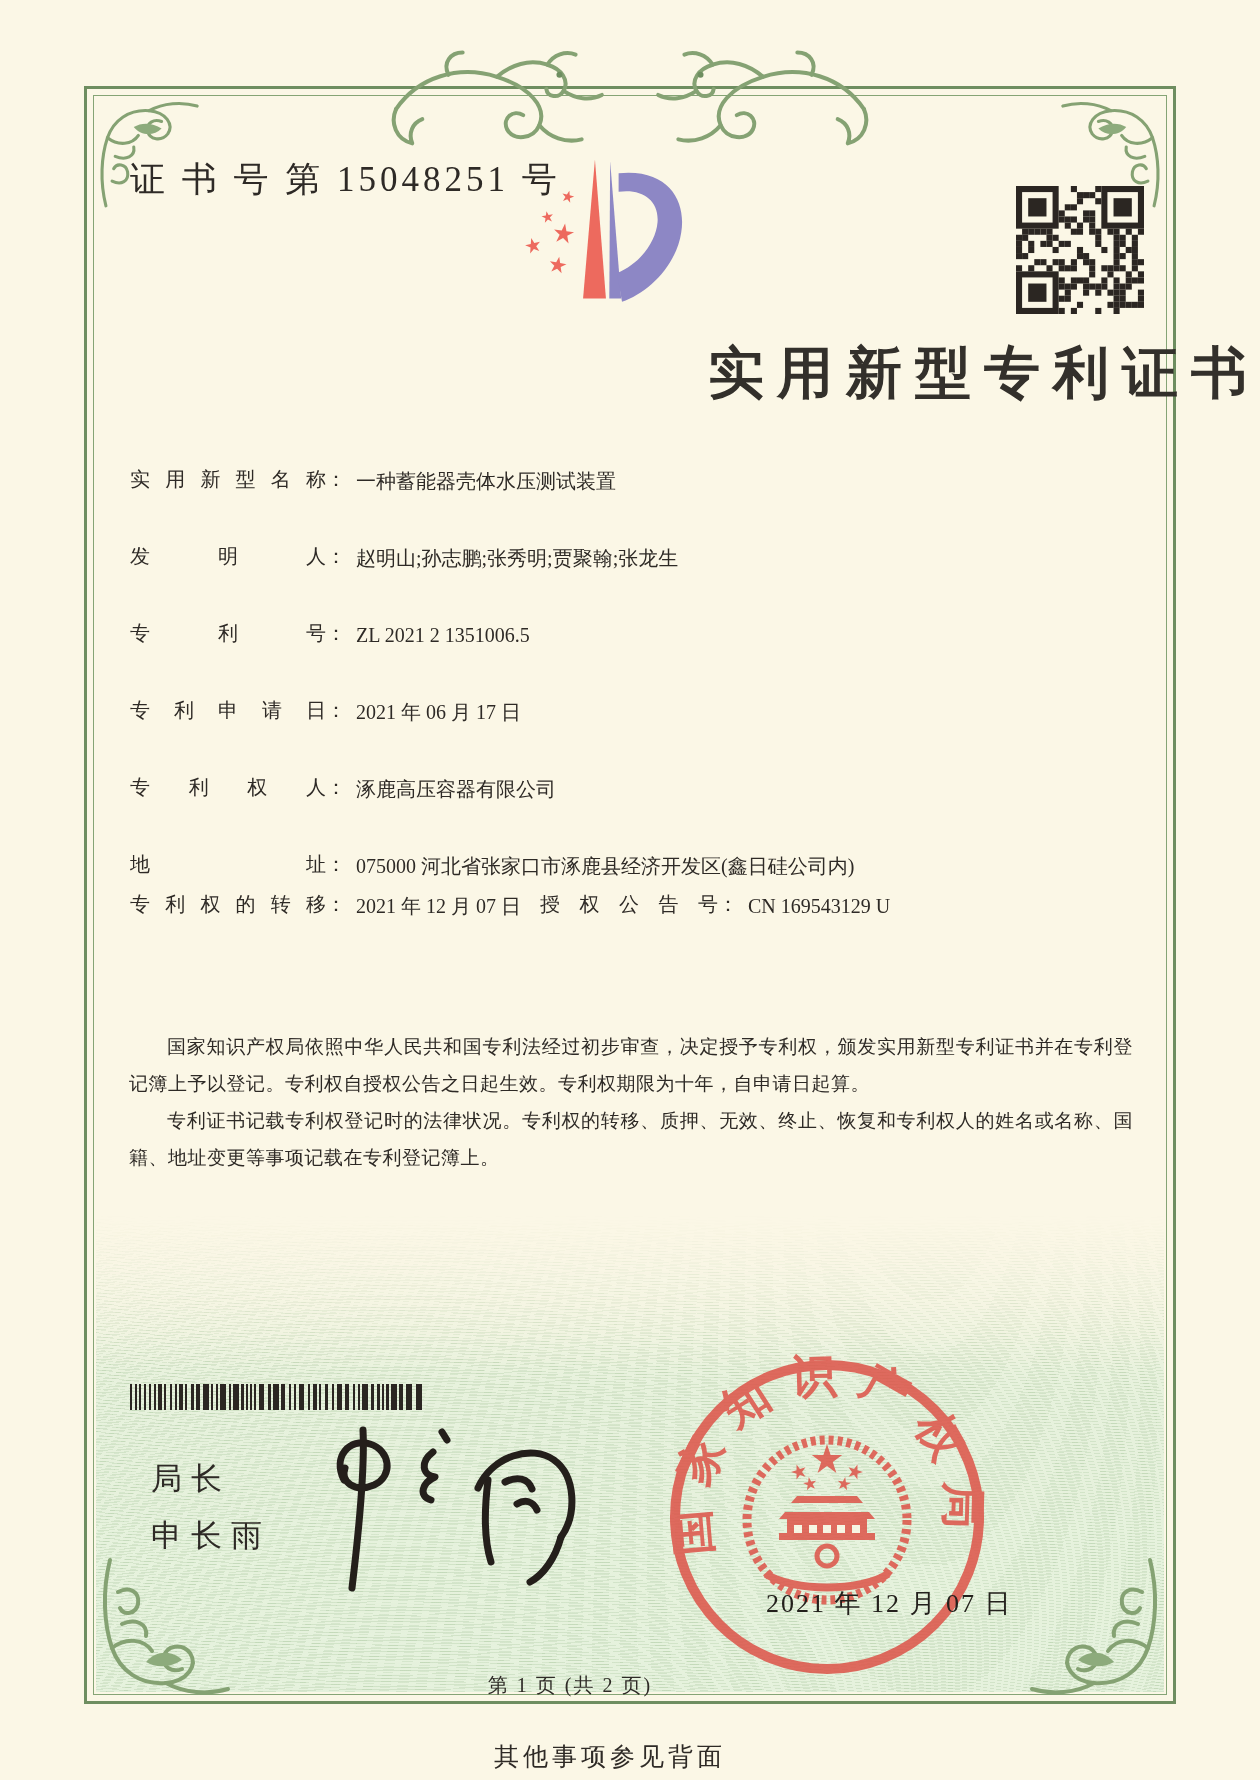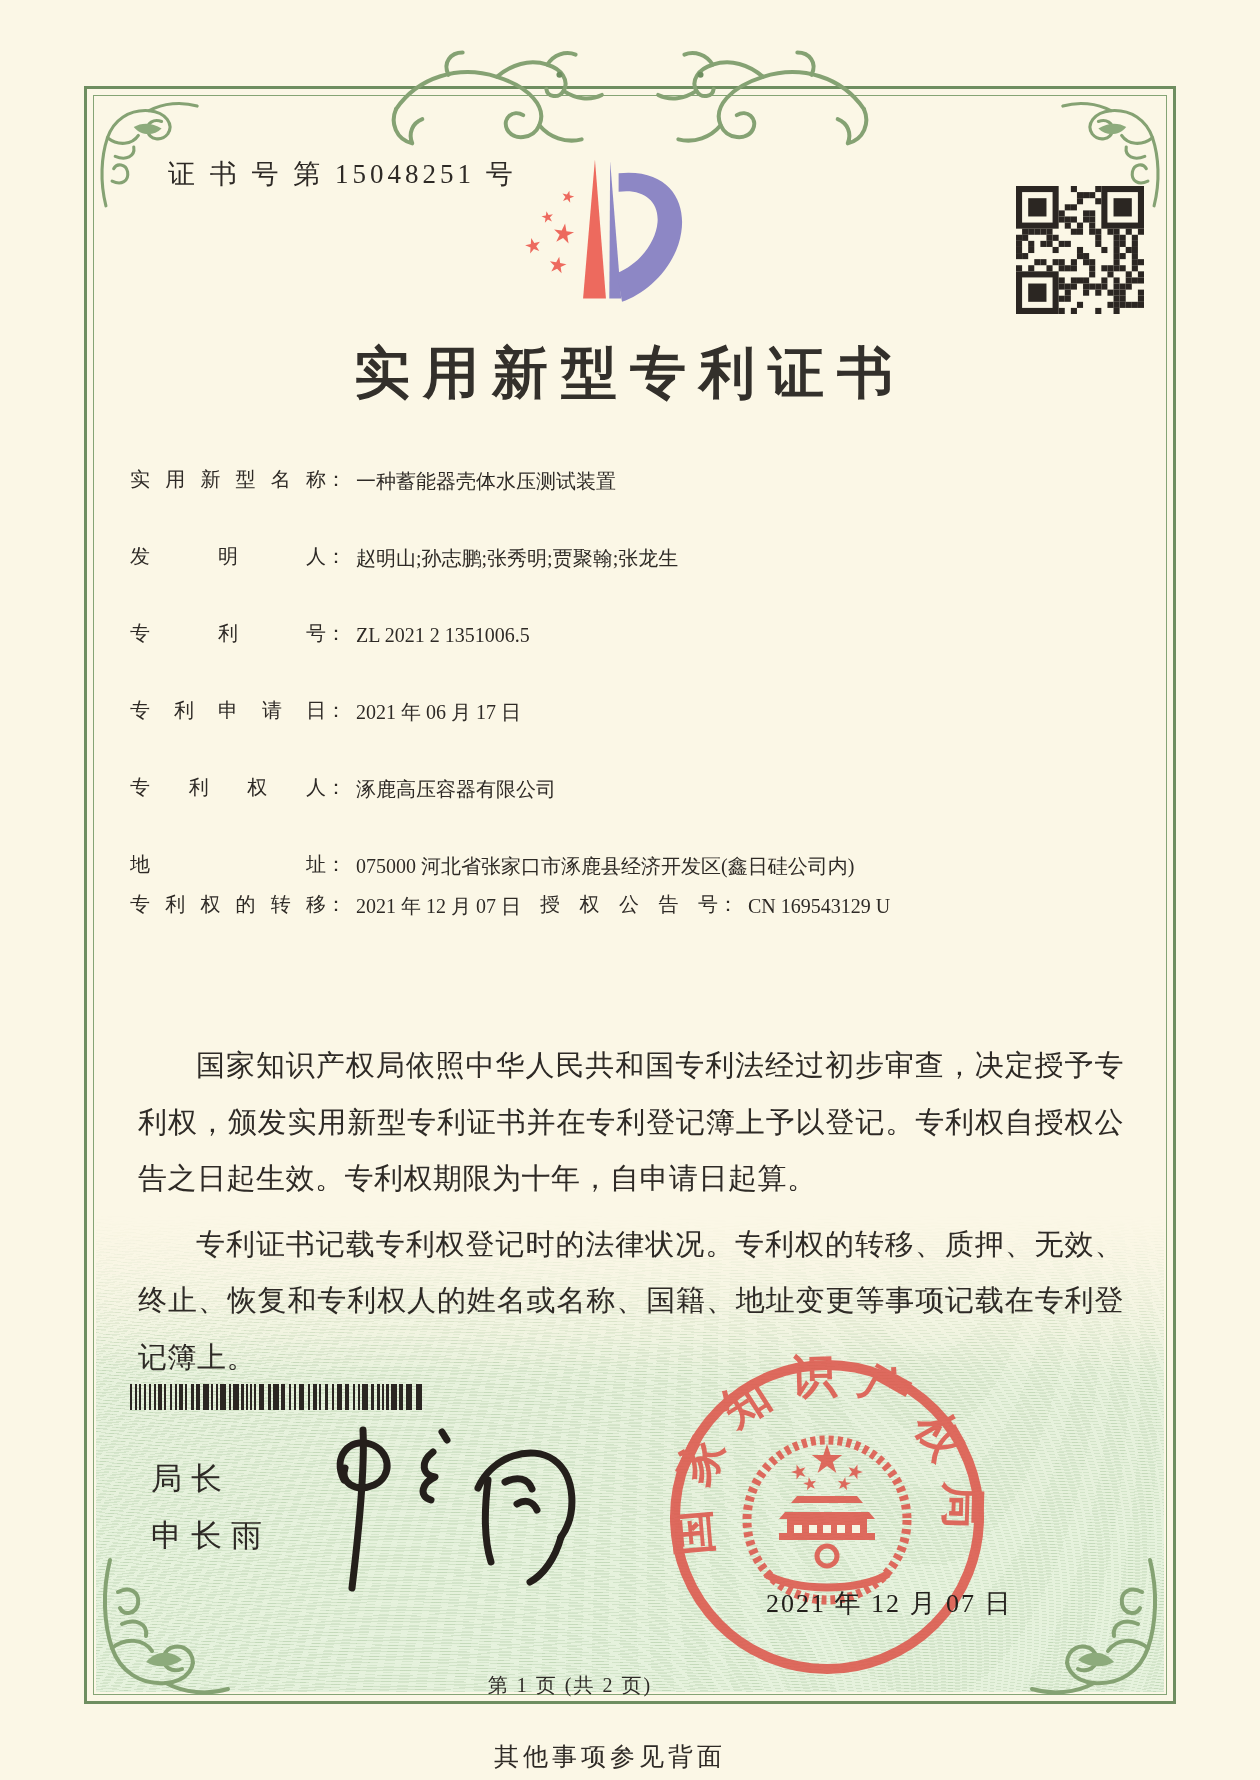--- a/index.html
+++ b/index.html
@@ -16,39 +16,39 @@
   
   .guilloche{position:absolute;left:96px;right:96px;top:1215px;bottom:88px;
     background:
       repeating-radial-gradient(140% 95% at 28% 175%, rgba(130,170,118,.20) 0 2px, rgba(130,170,118,0) 2px 9px),
       repeating-radial-gradient(150% 100% at 78% -75%, rgba(130,170,118,.16) 0 2px, rgba(130,170,118,0) 2px 10px),
       linear-gradient(rgba(226,240,218,0), rgba(226,240,218,.85) 38%, rgba(228,241,220,.95));
     -webkit-mask-image:linear-gradient(transparent, #000 32%);
     mask-image:linear-gradient(transparent, #000 32%);
   }
   
-  .cert-no{position:absolute;left:130px;top:156px;font-size:27px;letter-spacing:4px;margin-left:38px;}
+  .cert-no{position:absolute;left:130px;top:156px;font-size:35px;letter-spacing:4px;}
   .logo{position:absolute;left:468px;top:140px;width:220px;height:178px;}
   .qr{position:absolute;left:1016px;top:186px;width:128px;height:128px;}
-  .title{position:absolute;left:0;right:0;top:336px;text-align:center;
+  .title{position:absolute;left:0;right:0;top:336px;text-align:right;
     font-size:56px;font-weight:700;letter-spacing:13px;color:#33302b;}
   
   .fields{position:absolute;left:130px;top:466px;width:1010px;font-size:20px;}
   .frow{margin-bottom:47px;white-space:nowrap;}
   .frow.addr{margin-bottom:10px;}
   .flabel{display:inline-block;width:196px;text-align:justify;text-align-last:justify;
     vertical-align:top;}
   .fcolon{display:inline-block;vertical-align:top;margin-right:10px;}
   .fvalue{display:inline-block;vertical-align:top;white-space:normal;max-width:742px;
     line-height:1.5;}
   .pair2{margin-left:14px;}
   .pair2 .flabel{width:178px;}
   
   .paras{position:absolute;left:129px;top:1028px;width:1004px;}
-  .paras p{margin:9px;font-size:29px;line-height:1.95;text-indent:2em;
+  .paras p{margin:0;font-size:19px;line-height:1.95;text-indent:2em;
     text-align:justify;letter-spacing:.5px;}
   
   .barcode{position:absolute;left:130px;top:1384px;width:296px;height:26px;}
   .officer{position:absolute;left:130px;top:1458px;font-size:31px;letter-spacing:9px;margin-left:21px;}
   .officer div{margin-bottom:15px;}
   .signature{position:absolute;left:292px;top:1418px;width:310px;height:185px;}
   .seal{position:absolute;left:654px;top:1344px;width:346px;height:346px;}
   .seal-date{position:absolute;left:766px;top:1586px;font-size:26px;letter-spacing:2px;
     color:#23201c;}
   .page-no{position:absolute;left:330px;top:1672px;width:480px;text-align:center;

